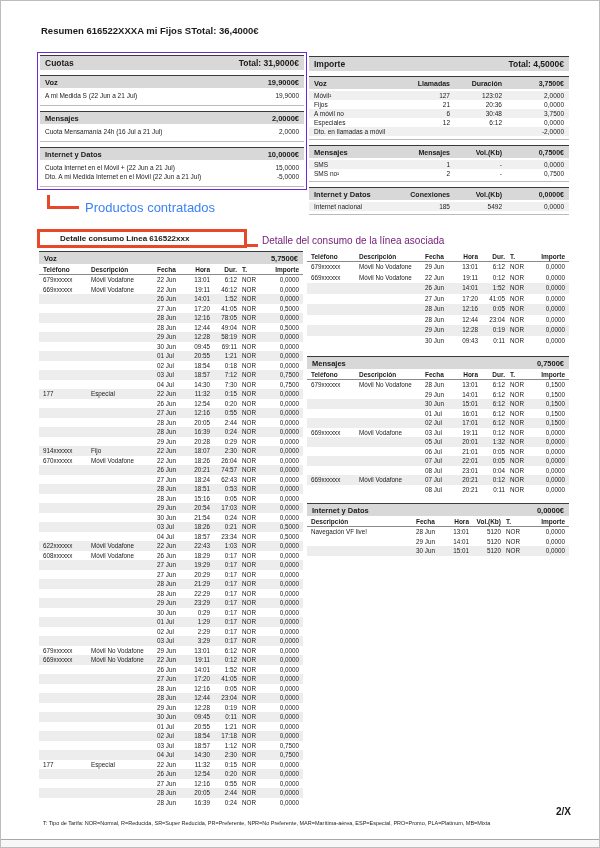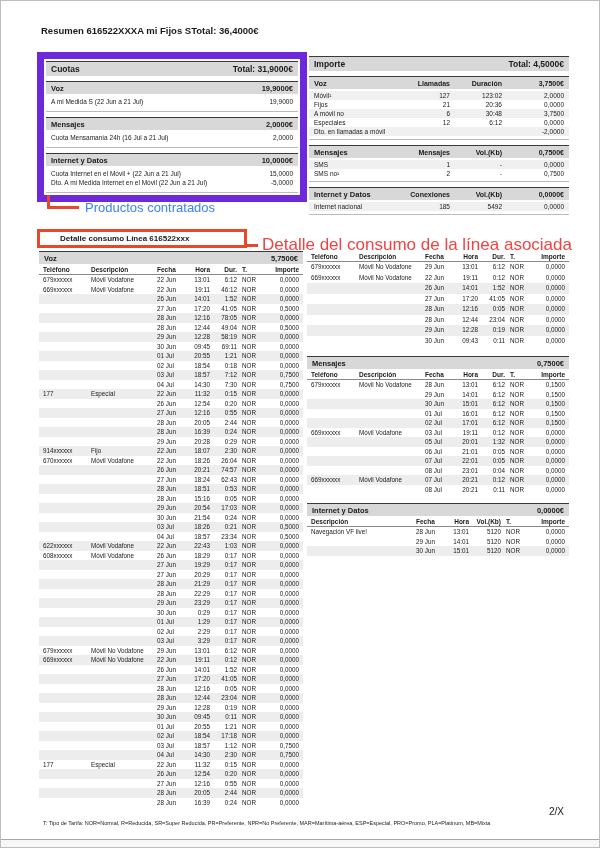--- a/index.html
+++ b/index.html
@@ -11,40 +11,40 @@
   .top-header { position:absolute; left:40px; right:32px; top:24px; display:flex; font-weight:bold; font-size:9.5px; }
 
   
   .band { display:flex; justify-content:space-between; align-items:center; background:#d8d8d8; border-top:1px solid #3a3a3a; font-weight:bold; height:13px; font-size:7.5px; padding:0 5px; }
   .band.main { height:15px; font-size:8.5px; }
   .band4 { display:grid; grid-template-columns:1fr 48px 52px 62px; align-items:center; background:#d8d8d8; border-top:1px solid #3a3a3a; font-weight:bold; height:13px; line-height:13px; font-size:7px; padding:0 5px; }
   .band4 > :nth-child(1){ font-size:7.5px; }
   .band4 > :nth-child(2), .band4 > :nth-child(3), .band4 > :nth-child(4){ text-align:right; }
 
   
-  .cuotas-box { position:absolute; left:36px; top:51px; width:270px; border:7px solid #6d28d9; background:#fff; padding:2px; }
+  .cuotas-box { position:absolute; left:36px; top:51px; width:270px; border:1px solid #6d28d9; background:#fff; padding:2px; }
   .sect { margin-top:5px; }
   .sect-rows { padding:3px 0 5px; border-bottom:1px solid #bbb; }
   .crow { display:flex; justify-content:space-between; font-size:6.5px; line-height:9px; padding:0 5px; }
 
   
   .ann-connector { position:absolute; left:46px; top:194px; width:32px; height:14px; border-left:3px solid #e8482a; border-bottom:3px solid #e8482a; }
   .ann-text { position:absolute; left:84px; top:199px; font-size:13px; color:#3b82f6; }
 
   
   .consumos { position:absolute; left:308px; top:55px; width:260px; }
   .srows { padding:2px 0 3px; border-bottom:1px solid #bbb; }
   .g4 { display:grid; grid-template-columns:1fr 48px 52px 62px; padding:0 5px; font-size:6.5px; height:9px; line-height:9px; }
   .g4 > :nth-child(2), .g4 > :nth-child(3), .g4 > :nth-child(4){ text-align:right; }
   .srows > .trow:nth-child(2n+1){ background:#f0f0f0; }
 
   
   .detalle-box { position:absolute; left:36px; top:228px; width:210px; height:19px; border:3px solid #e8482a; background:#fff; display:flex; align-items:center; padding:0 20px; font-weight:bold; font-size:8px; }
   .detalle-conn { position:absolute; left:246px; top:243px; width:11px; height:3px; background:#e8482a; }
-  .ann-text2 { position:absolute; left:261px; top:234px; font-size:17px; color:#ef4444; }
+  .ann-text2 { position:absolute; left:261px; top:234px; font-size:10px; color:#701a75; }
 
   
   .dtable { position:absolute; background:#fff; }
   .left-table { left:38px; top:250px; width:264px; }
   .rt-voz { left:306px; top:250px; width:262px; }
   .rt-men { left:306px; top:355px; width:262px; }
   .rt-int { left:306px; top:502px; width:262px; }
 
   .g7 { display:grid; grid-template-columns:48px 66px 28px 25px 27px 20px 1fr; padding:0 4px; }
   .g7 > :nth-child(4), .g7 > :nth-child(5), .g7 > :nth-child(7){ text-align:right; }
@@ -54,21 +54,21 @@
   .g6 > :nth-child(5){ padding-left:5px; }
 
   .thead { font-weight:bold; border-bottom:1px solid #8a8a8a; height:11px; line-height:11px; font-size:6.5px; }
   .rows .trow { height:9.5px; line-height:9.5px; font-size:6.3px; white-space:nowrap; overflow:hidden; }
   .rows.tall .trow { height:10.5px; line-height:10.5px; }
   .rows > .trow:nth-child(2n+3){ background:#ededed; }
   .tcell { overflow:hidden; }
 
   
   .footnote { position:absolute; left:42px; top:819px; width:500px; font-size:5.5px; color:#222; }
-  .pagenum { position:absolute; right:35px; top:805px; font-weight:normal; font-size:10px;margin-left:26px; }
+  .pagenum { position:absolute; right:28px; top:805px; font-weight:bold; font-size:10px;margin-left:26px; }
   .bottom-strip { position:absolute; left:0; right:0; bottom:0; height:8px; background:#f7f7f7; border-top:1px solid #a8a8a8; }
 </style>
 </head>
 <body>
 
 <div id="page">
 
   <div class="top-header">
     <span>Resumen 616522XXX</span>
     <span>A mi Fijos S</span>

